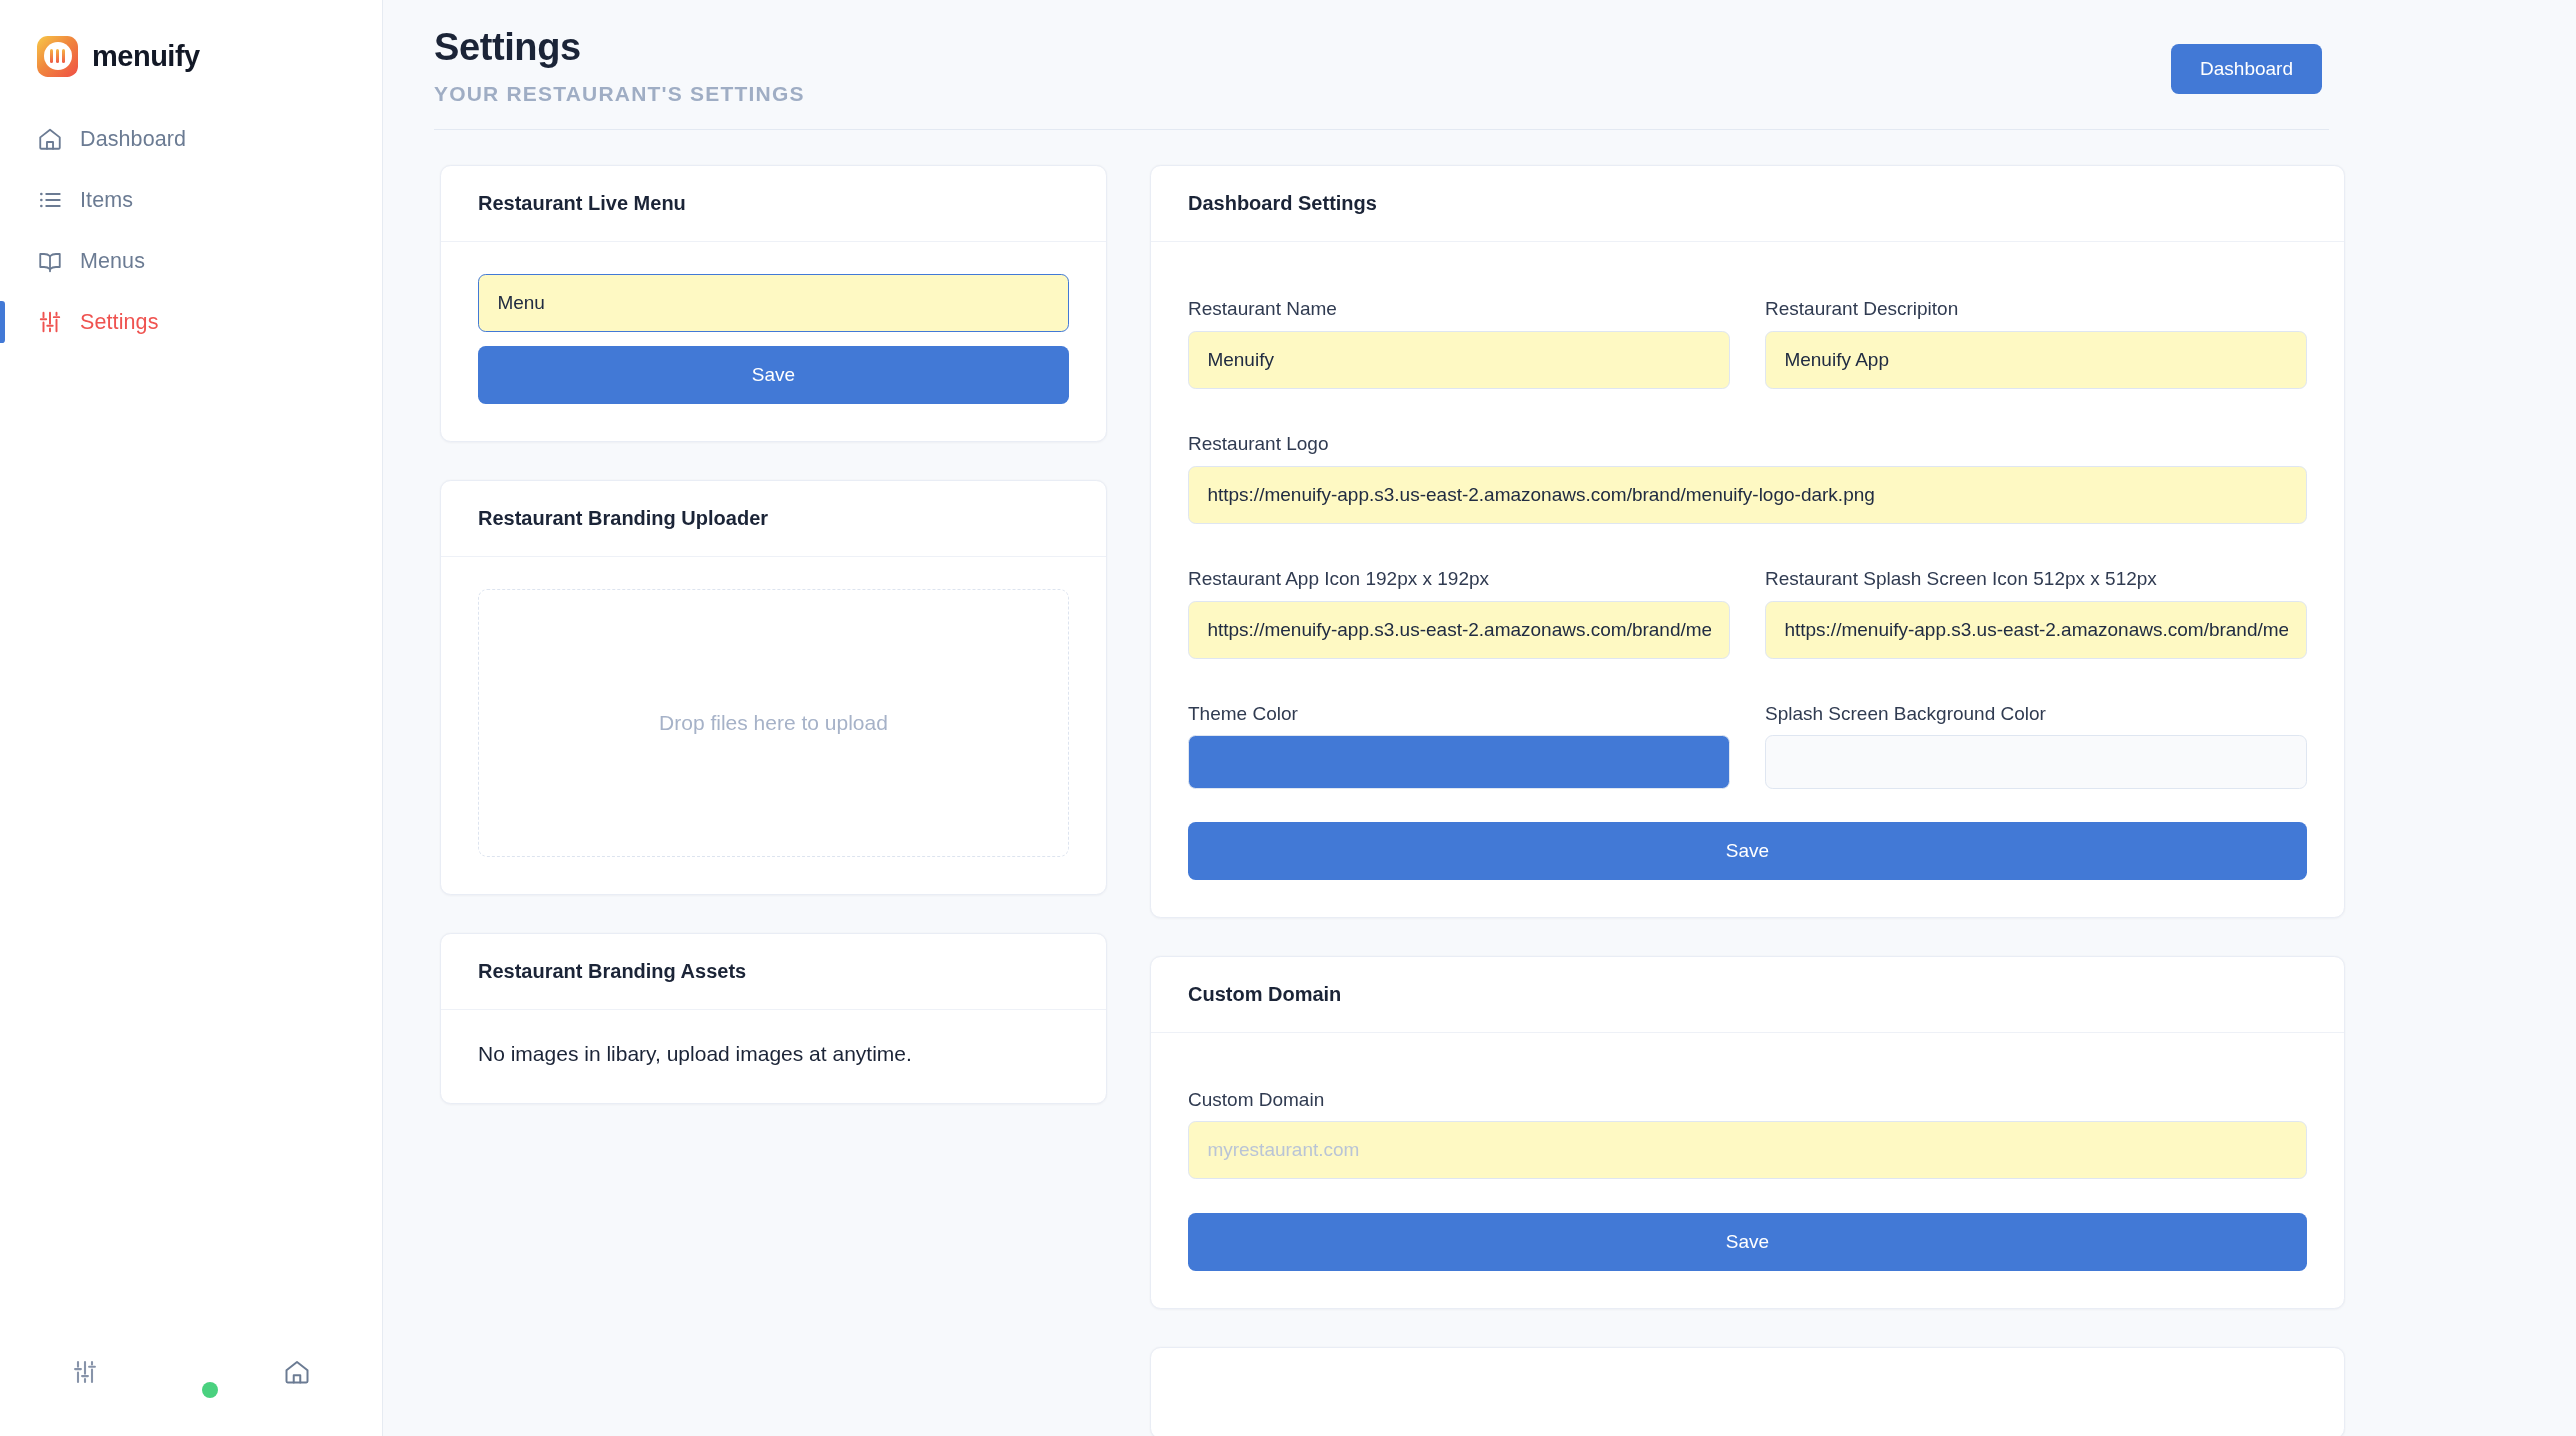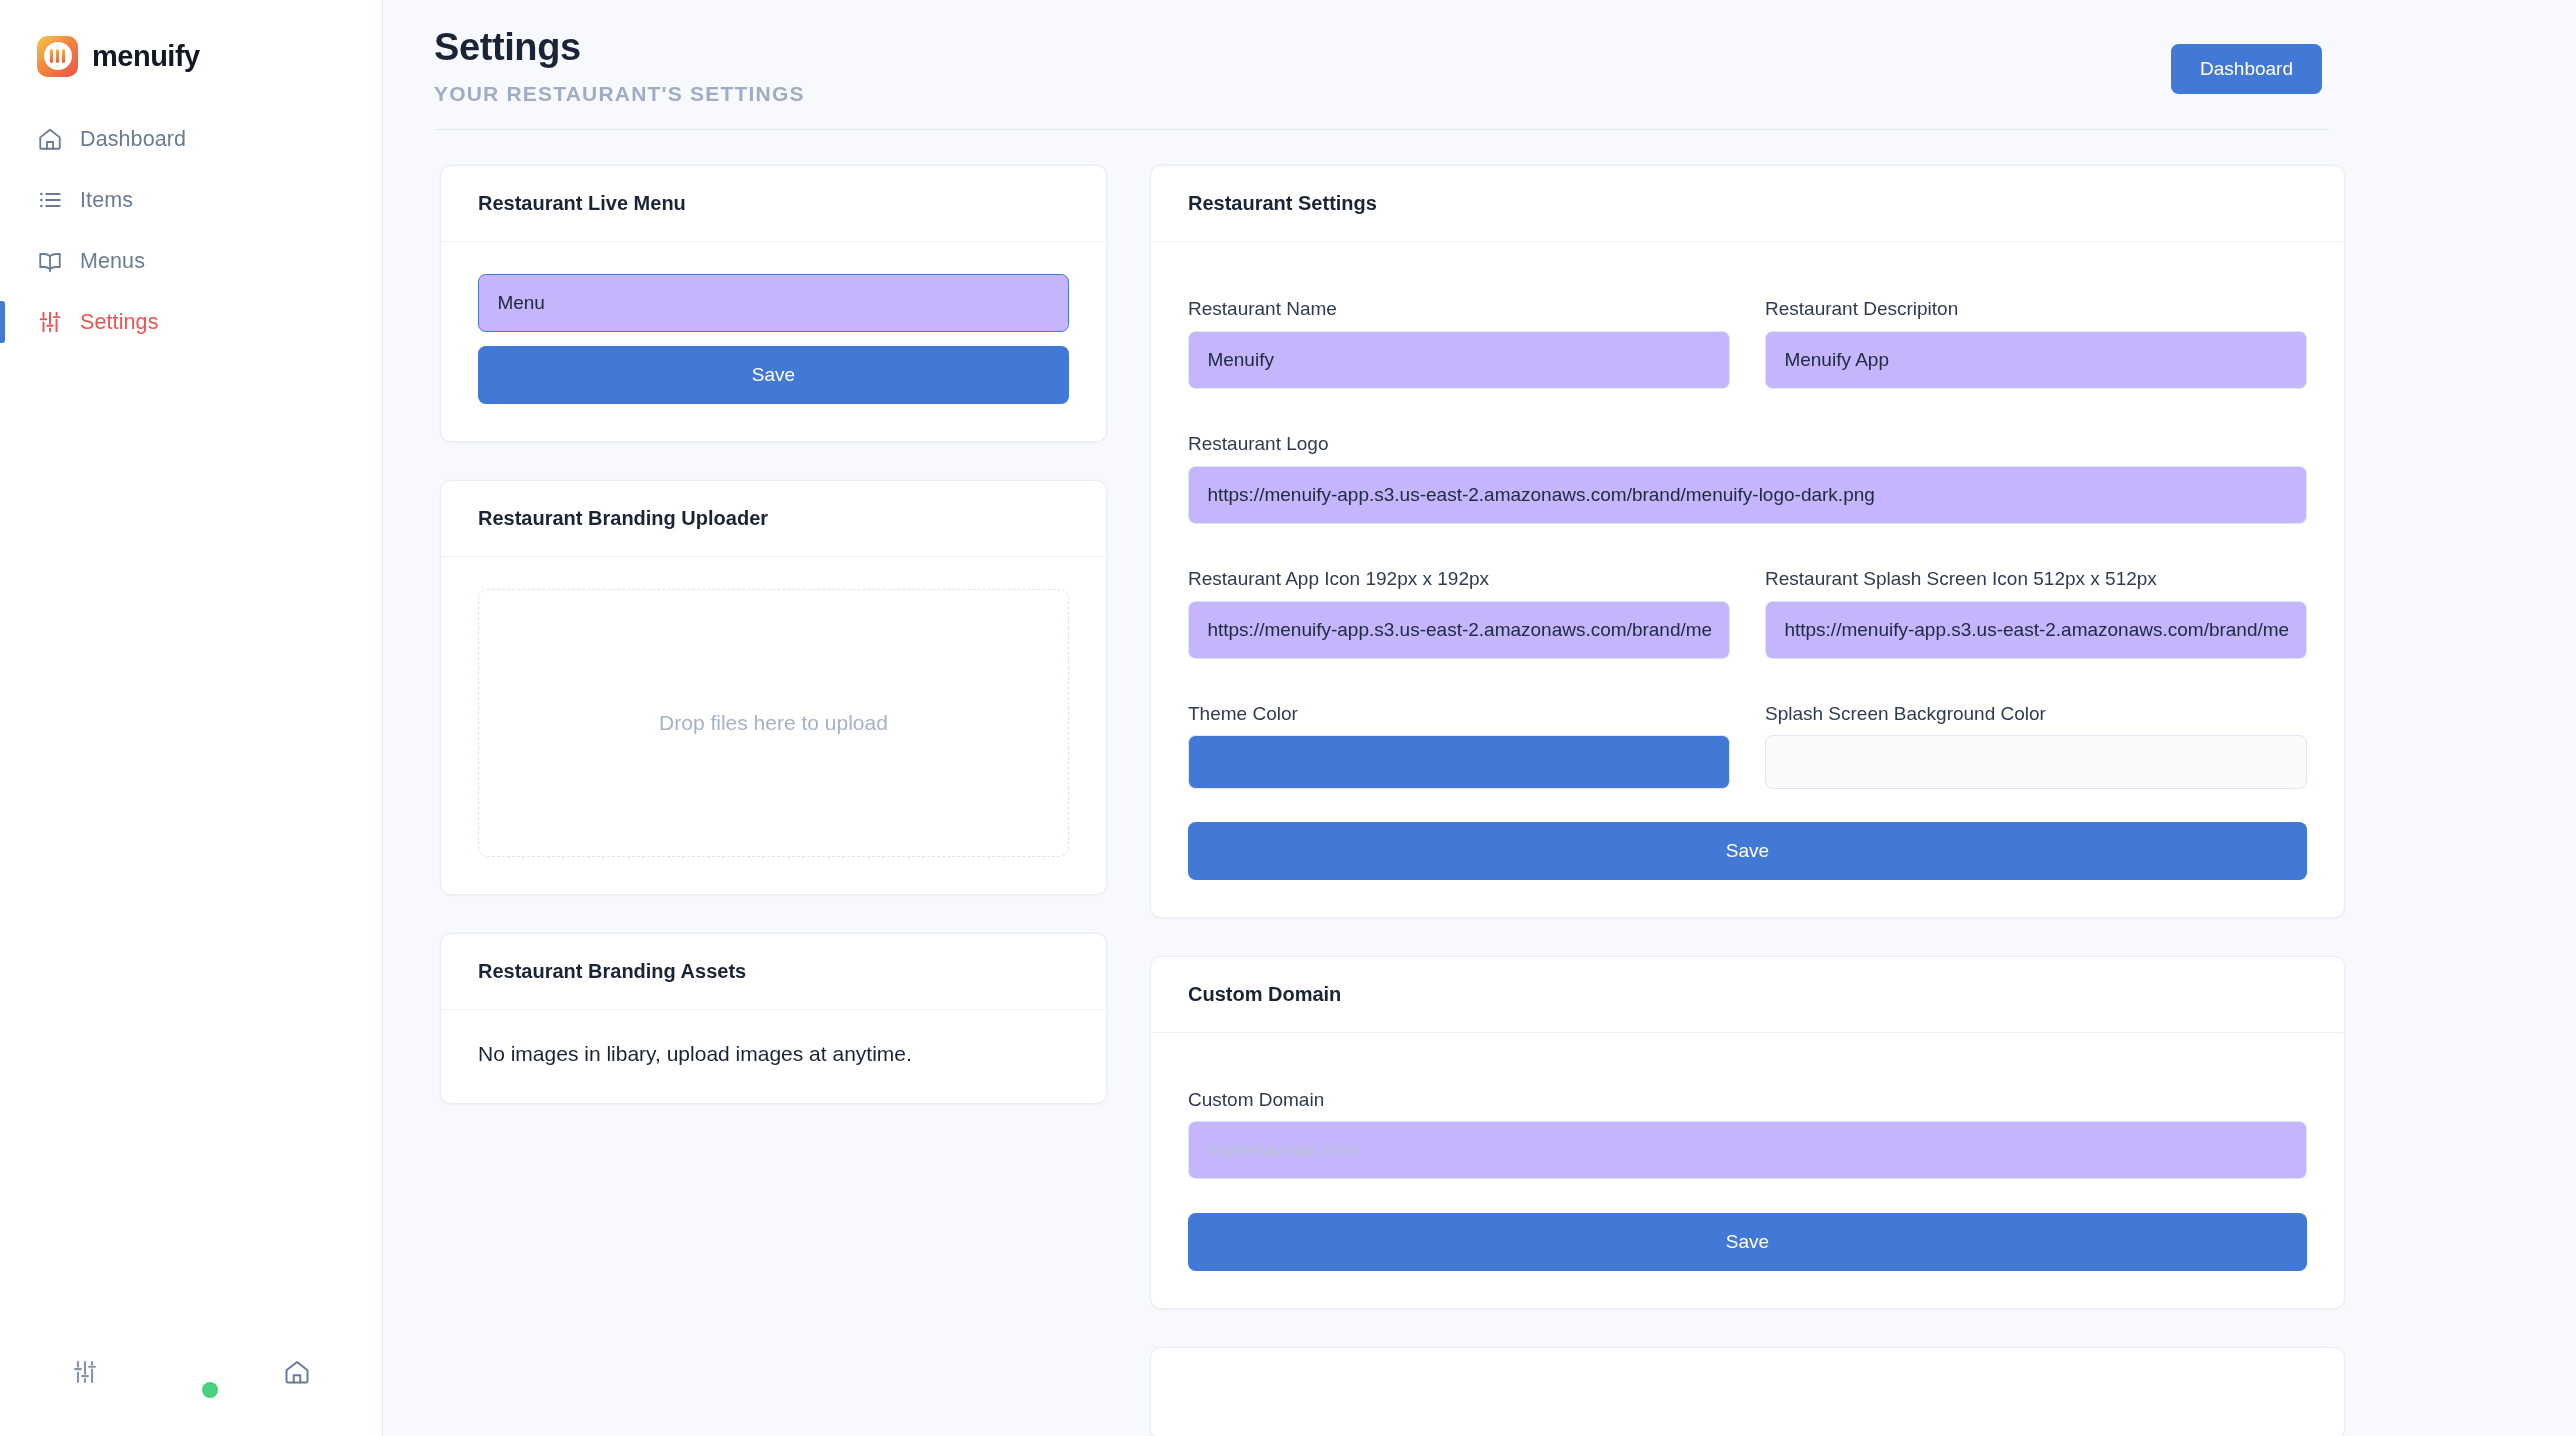--- a/index.html
+++ b/index.html
@@ -144,21 +144,21 @@
     border-bottom: 0.8px solid #eef1f7;
   }
   .card-title { font-size: 20px; font-weight: 700; color: #1b2437; }
   .card-body { padding: 32px 37px 37px 37px; }
 
   .input {
     width: 100%;
     height: 58px;
     border: 0.8px solid #dfe6f1;
     border-radius: 7.7px;
-    background: #c4b5fd;
+    background: #fef9c3;
     padding: 0 18.4px;
     font-size: 19px;
     font-family: inherit;
     color: #212c42;
     outline: none;
   }
   .input::placeholder { color: #b9c4d6; }
   .input.focused { border: 1.5px solid #4279d6; }
   .btn-save {
     width: 100%;
@@ -328,21 +328,21 @@
             <div class="assets-empty">No images in libary, upload images at anytime.</div>
           </div>
         </section>
 
       </div>
 
       <div class="col-right">
 
         <section class="card">
           <div class="card-head">
-            <div class="card-title">Restaurant Settings</div>
+            <div class="card-title">Dashboard Settings</div>
           </div>
           <div class="card-body">
             <div class="form-grid">
 
               <div class="field">
                 <label class="field-label">Restaurant Name</label>
                 <input class="input" type="text" value="Menuify" style="">
               </div>
 
               <div class="field">

